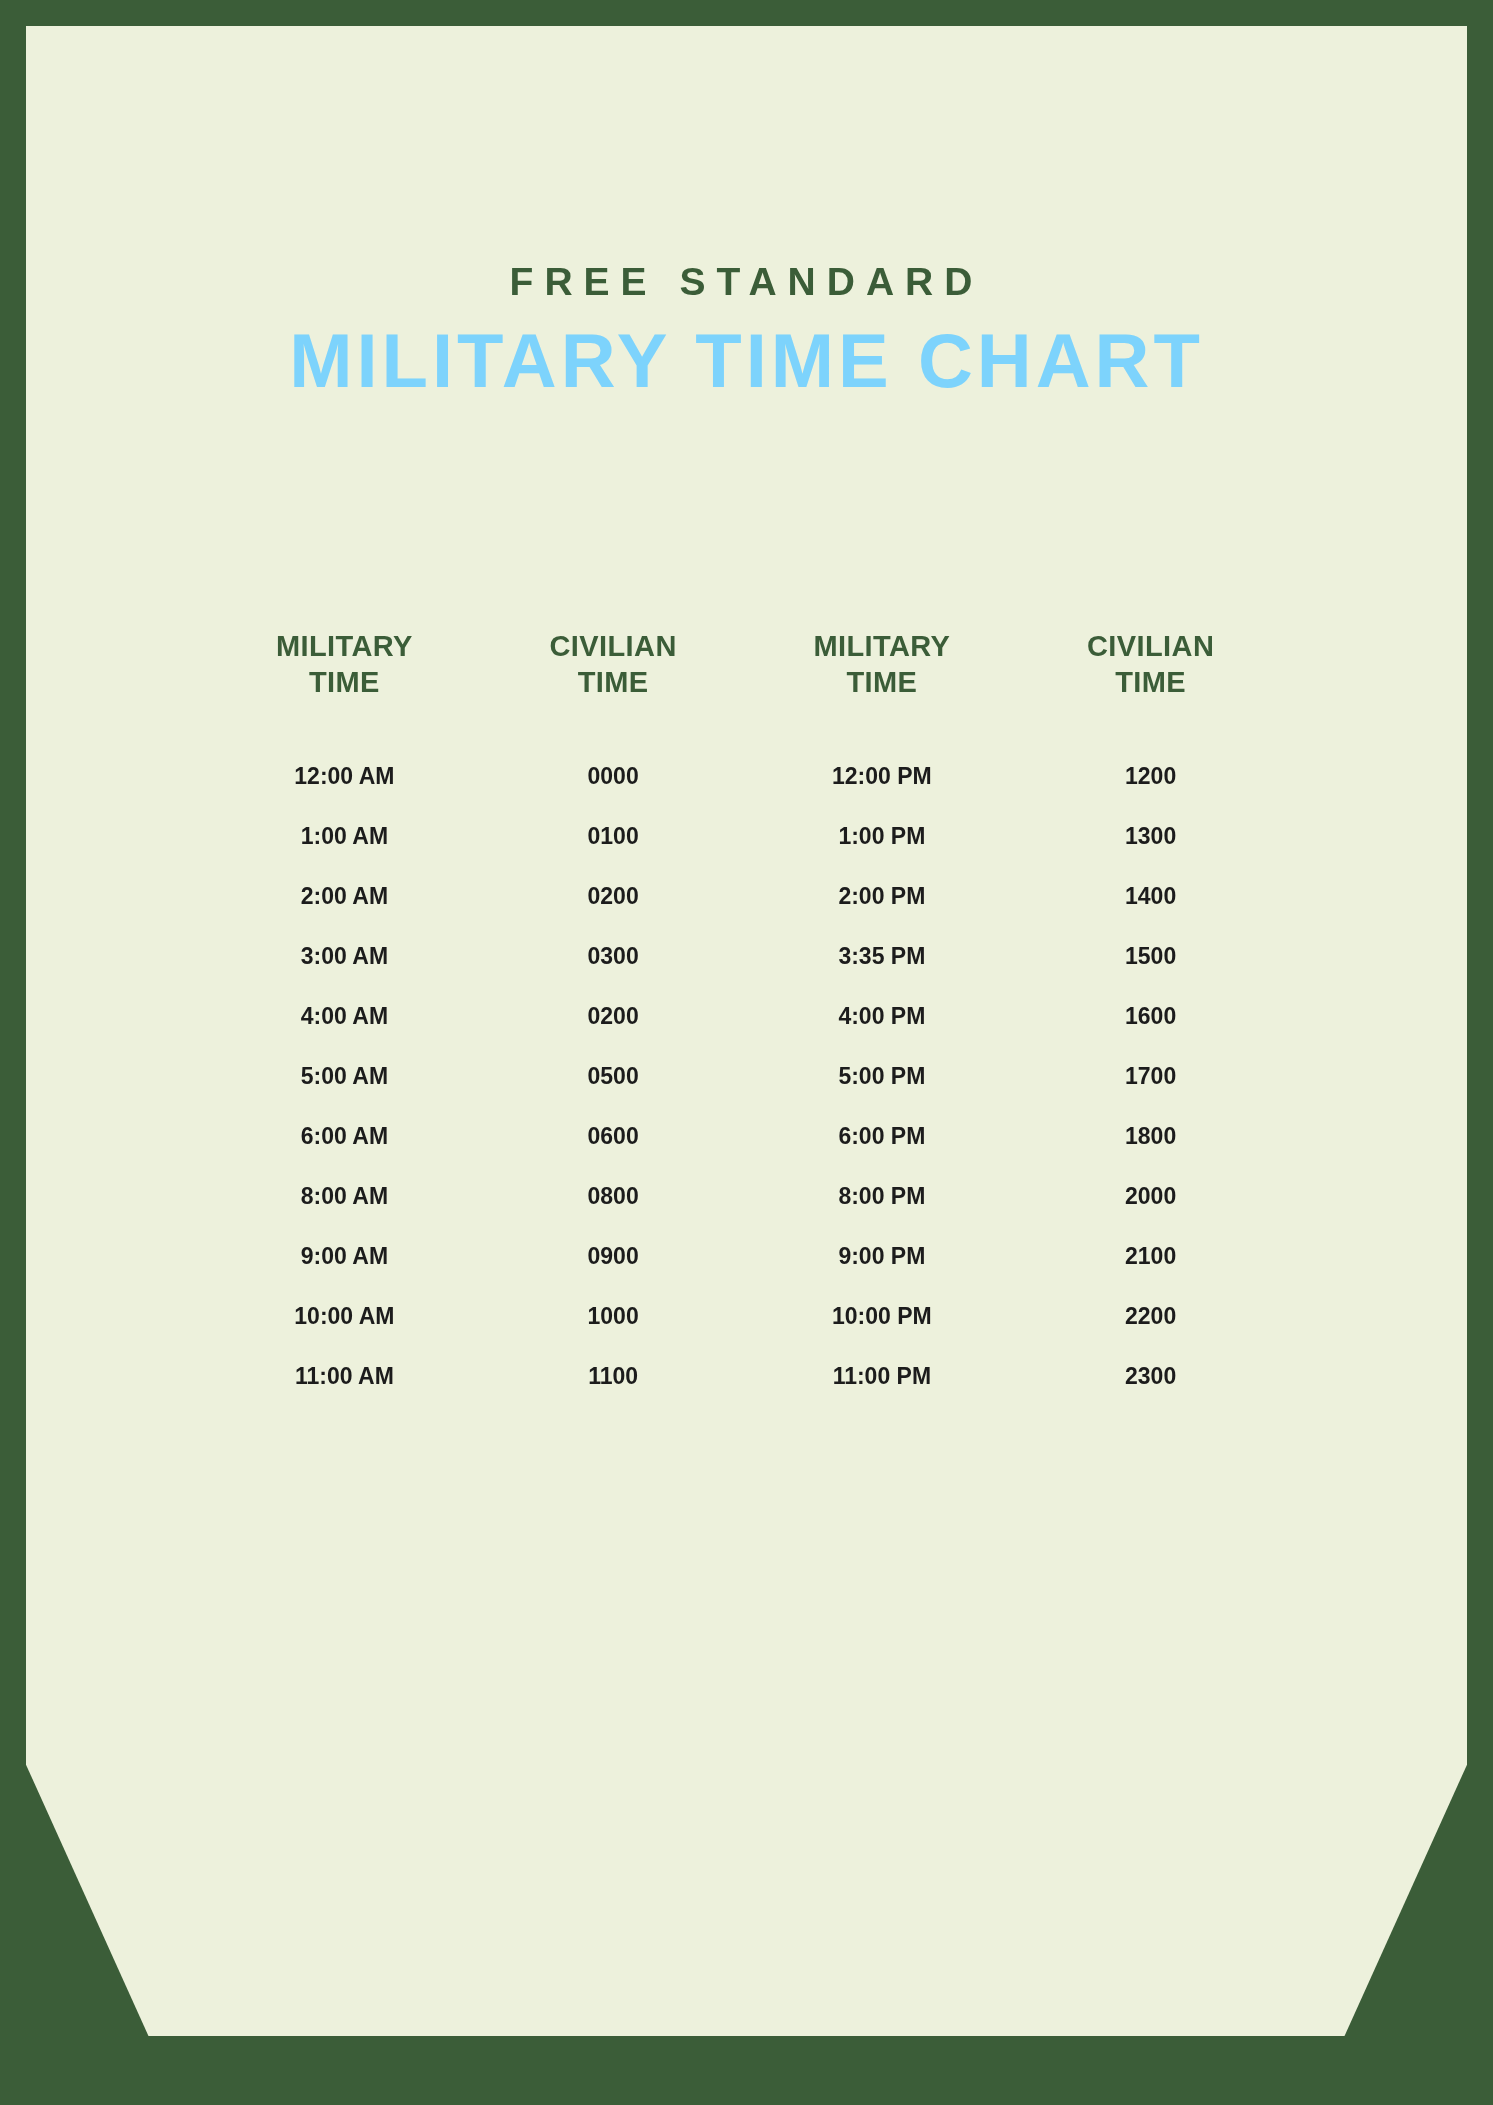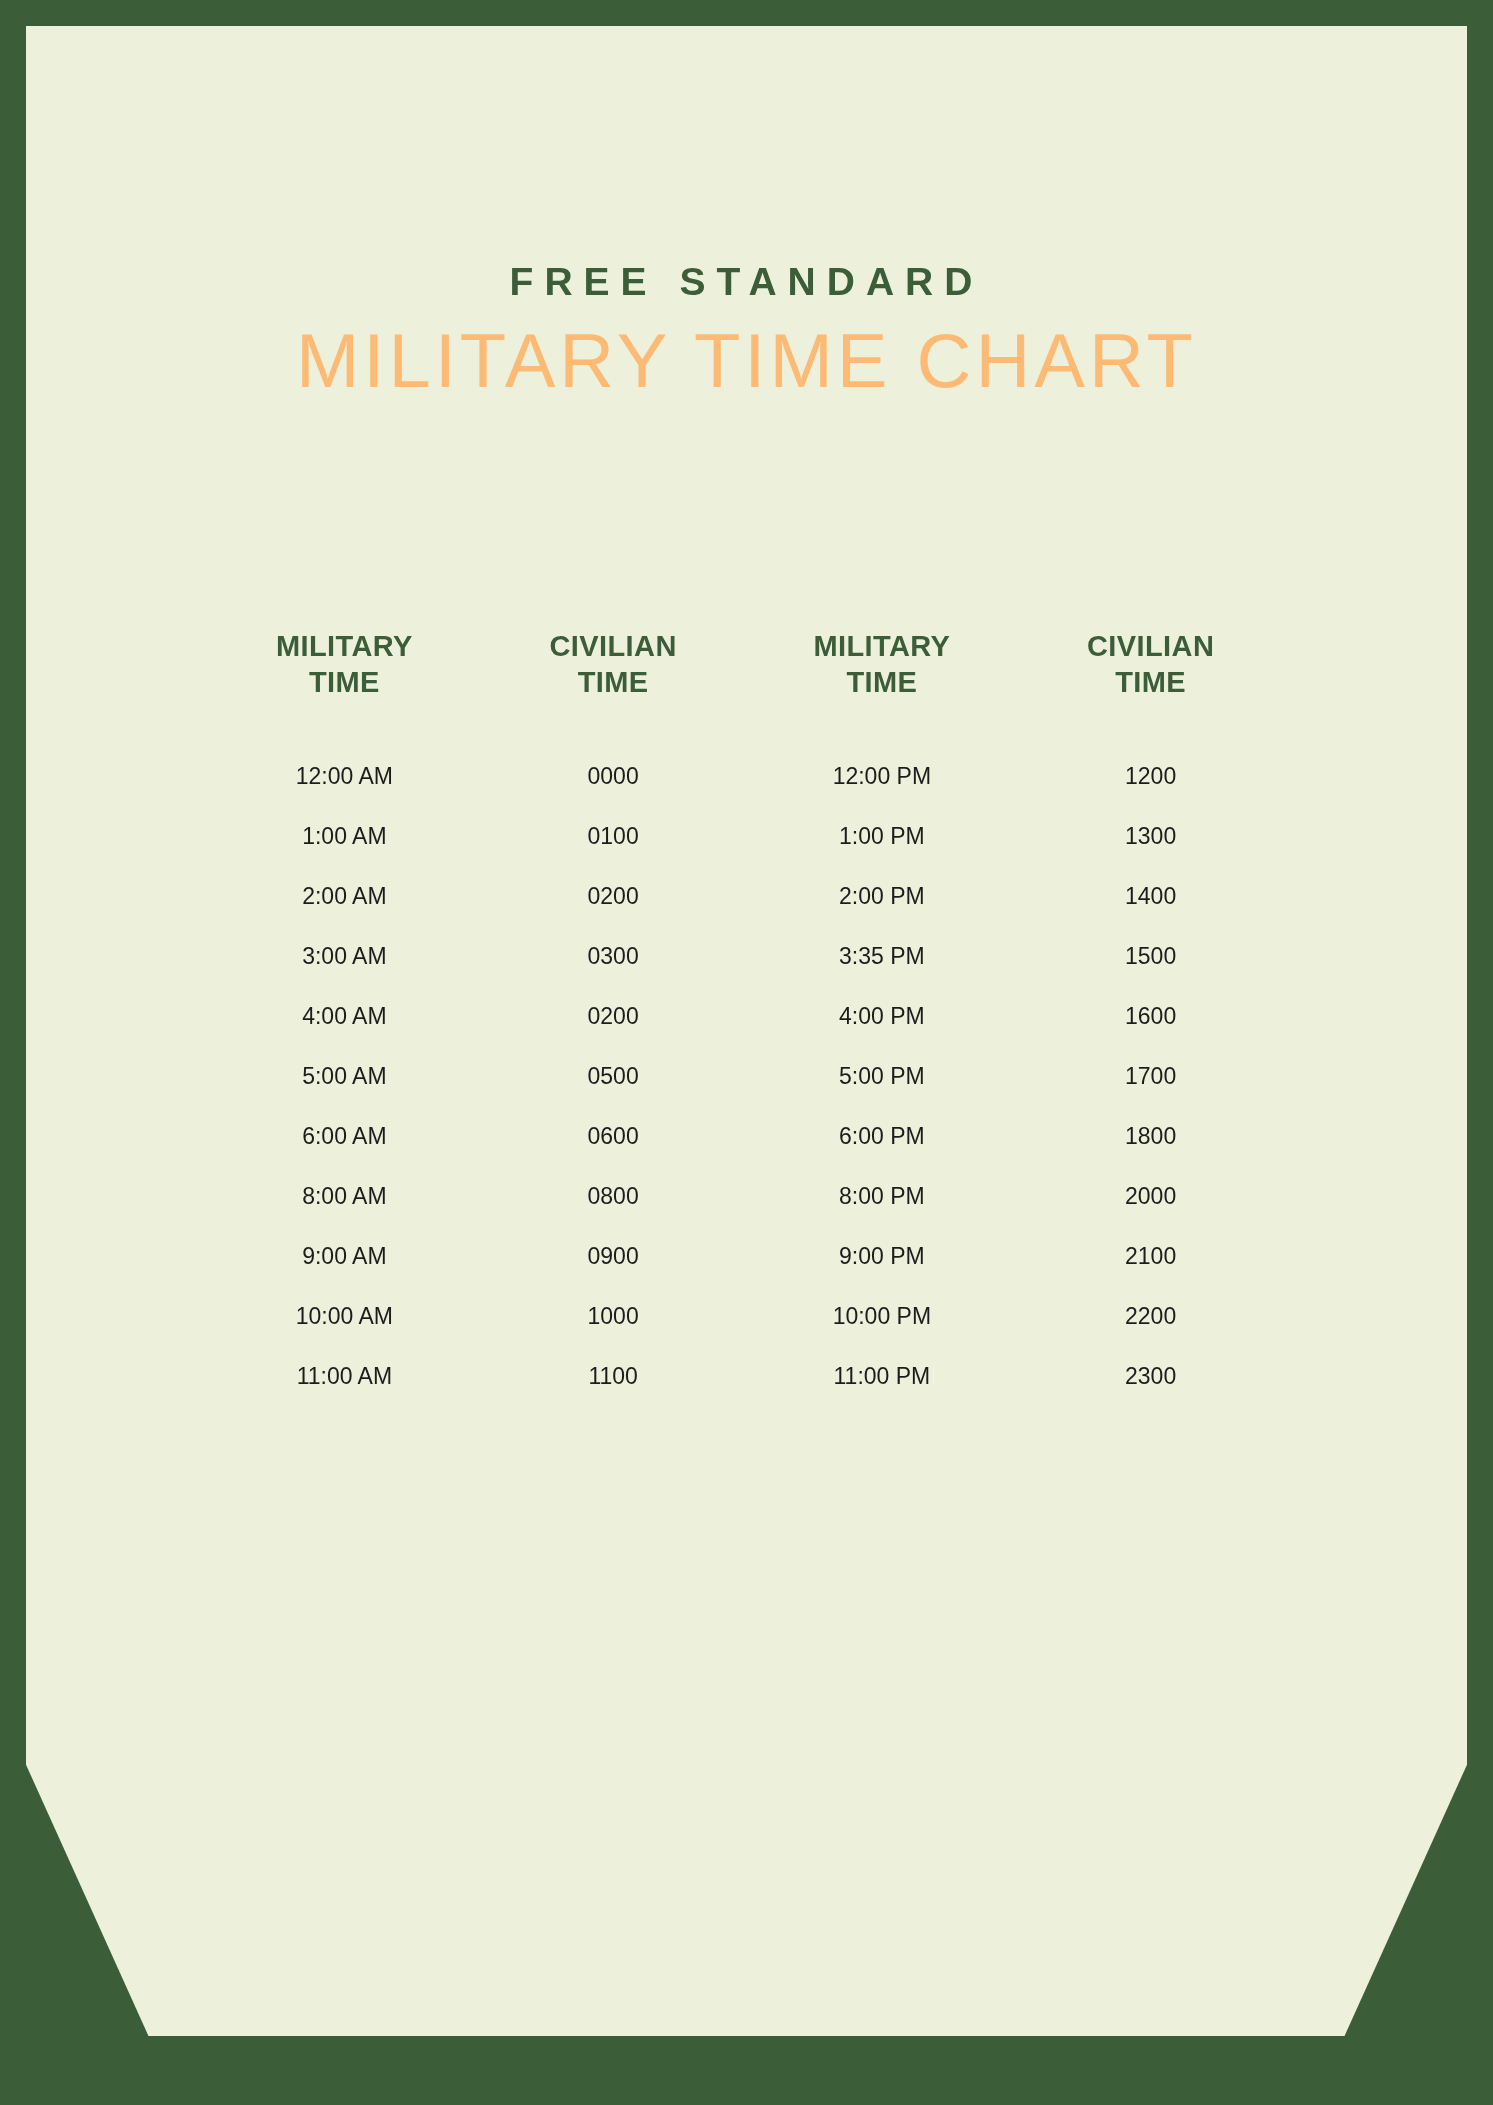--- a/index.html
+++ b/index.html
@@ -50,23 +50,23 @@
   }
   .eyebrow {
     color: #3b5d38;
     font-size: 39px;
     font-weight: bold;
     letter-spacing: 11px;
     line-height: 1;
     margin: 0 0 22px 0;
   }
   .maintitle {
-    color: #fdba74;
+    color: #7dd3fc;
     font-size: 76px;
-    font-weight: normal;
+    font-weight: bold;
     letter-spacing: 4px;
     line-height: 1;
     margin: 0;
   }
 
   .table-wrap {
     position: absolute;
     top: 615px;
     left: 210px;
     width: 1075px;
@@ -85,21 +85,21 @@
     text-align: center;
     vertical-align: top;
     letter-spacing: 0.4px;
     margin-top: 31px;
   }
   table.chart td {
     color: #1c1c1c;
     font-size: 23px;
     text-align: center;
     padding: 16.5px 0;
-    font-weight: 400;
+    font-weight: 700;
   }
   .hdr-line { display: block; }
 </style>
 </head>
 <body>
 
 <div class="page">
   <div class="sheet"></div>
 
   <div class="content">

